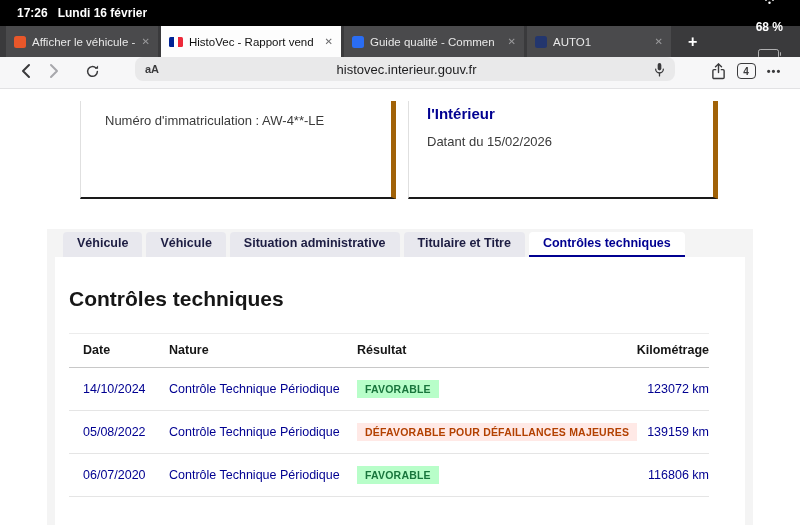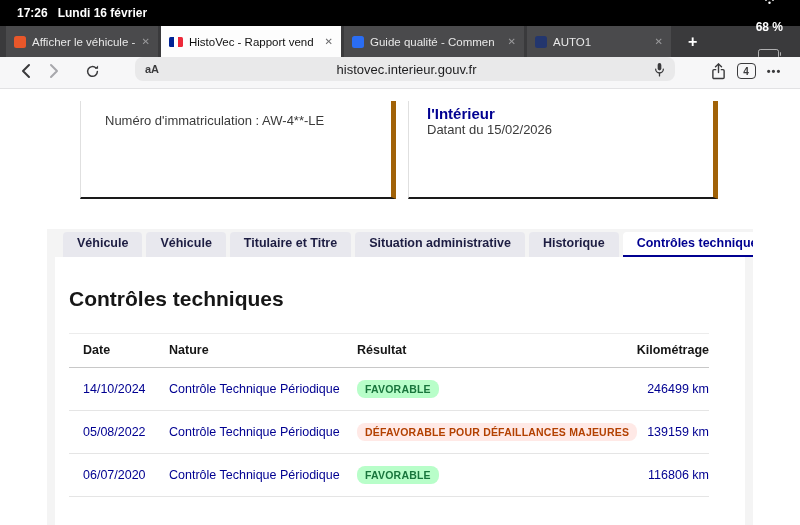--- a/index.html
+++ b/index.html
@@ -50,38 +50,38 @@
 
   
   .webpage { height:436px; overflow:hidden; background:#fff; }
   .cards-row { position:relative; height:98px; }
   .card { position:absolute; top:12px; height:98px; border-left:1px solid #e0e0e0; border-right:5px solid #a16207;
     border-bottom:2px solid #1a1a1a; }
   .card-left { left:80px; width:316px; padding:12px 0 0 24px; }
   .card-left p { font-size:13px; color:#3a3a3a; }
   .card-right { left:408px; width:310px; padding:4px 0 0 18px; }
   .card-right h3 { font-size:15px; font-weight:bold; color:#000091; }
-  .card-right p { font-size:13px; color:#3a3a3a; }
+  .card-right p { font-size:13px; color:#3a3a3a; margin-top:12px; }
 
   .gray-section { margin:42px 47px 0 47px; height:340px; background:#f4f4f4; }
   .dsfr-tabs { display:flex; gap:4px; padding:3px 16px 0 16px; height:28px; overflow:hidden; white-space:nowrap; }
   .dsfr-tab { flex:none; padding:0 14px; line-height:23px; font-size:12.5px; font-weight:bold; color:#1d1d42;
     background:#e8e8ee; border-radius:4px 4px 0 0; border-bottom:2px solid transparent; height:25px; align-self:flex-end; }
   .dsfr-tab.active { background:#fff; color:#000091; border-bottom:2px solid #000091; }
 
   .panel { background:#fff; margin:0 8px; height:312px; padding:30px 14px 0 14px; }
   .panel h2 { font-size:21px; font-weight:bold; color:#161616; margin-bottom:22px; }
   table.ct { border-collapse:collapse; width:640px; table-layout:fixed; }
   .ct col.c-date{width:100px} .ct col.c-nature{width:188px} .ct col.c-result{width:250px} .ct col.c-km{width:102px}
   .ct th { text-align:left; font-size:12.5px; color:#161616; padding:9px 0 10px 0; border-top:1px solid #ececec;
     border-bottom:1px solid #c8c8c8; }
   .ct td { font-size:12.5px; color:#000091; padding:12px 0; border-bottom:1px solid #e5e5e5; vertical-align:middle; }
   .ct th:first-child, .ct td:first-child { padding-left:14px; }
   .ct th:last-child, .ct td:last-child { text-align:right; }
-  .badge { display:inline-block; padding:3px 8px; border-radius:8px; font-size:10.5px; font-weight:bold; letter-spacing:.2px; white-space:nowrap; }
+  .badge { display:inline-block; padding:3px 8px; border-radius:0; font-size:10.5px; font-weight:bold; letter-spacing:.2px; white-space:nowrap; }
   .badge-success { background:#b8fec9; color:#18753c; }
   .badge-warning { background:#ffe9e6; color:#b34000; }
 
   svg.ic { display:block; }
 </style>
 </head>
 <body>
 
 <div class="screen">
 
@@ -191,23 +191,22 @@
       <div class="card card-right">
         <h3>l'Intérieur</h3>
         <p>Datant du 15/02/2026</p>
       </div>
     </div>
 
     <div class="gray-section">
       <div class="dsfr-tabs">
         <div class="dsfr-tab">Véhicule</div>
         <div class="dsfr-tab">Véhicule</div>
+        <div class="dsfr-tab">Situation administrative</div>
         <div class="dsfr-tab">Titulaire et Titre</div>
-        <div class="dsfr-tab">Situation administrative</div>
-        <div class="dsfr-tab">Historique</div>
         <div class="dsfr-tab active">Contrôles techniques</div>
 
       </div>
 
       <div class="panel">
         <h2>Contrôles techniques</h2>
 
         <table class="ct">
           <colgroup>
               <col class="c-date">
@@ -221,21 +220,21 @@
               <th>Nature</th>
               <th>Résultat</th>
               <th>Kilométrage</th>
             </tr>
           </thead>
           <tbody>
             <tr>
               <td>14/10/2024</td>
               <td>Contrôle Technique Périodique</td>
               <td><span class="badge badge-success">FAVORABLE</span></td>
-              <td>246499 km</td>
+              <td>123072 km</td>
             </tr>
             <tr>
               <td>05/08/2022</td>
               <td>Contrôle Technique Périodique</td>
               <td><span class="badge badge-warning">DÉFAVORABLE POUR DÉFAILLANCES MAJEURES</span></td>
               <td>139159 km</td>
             </tr>
             <tr>
               <td>06/07/2020</td>
               <td>Contrôle Technique Périodique</td>

